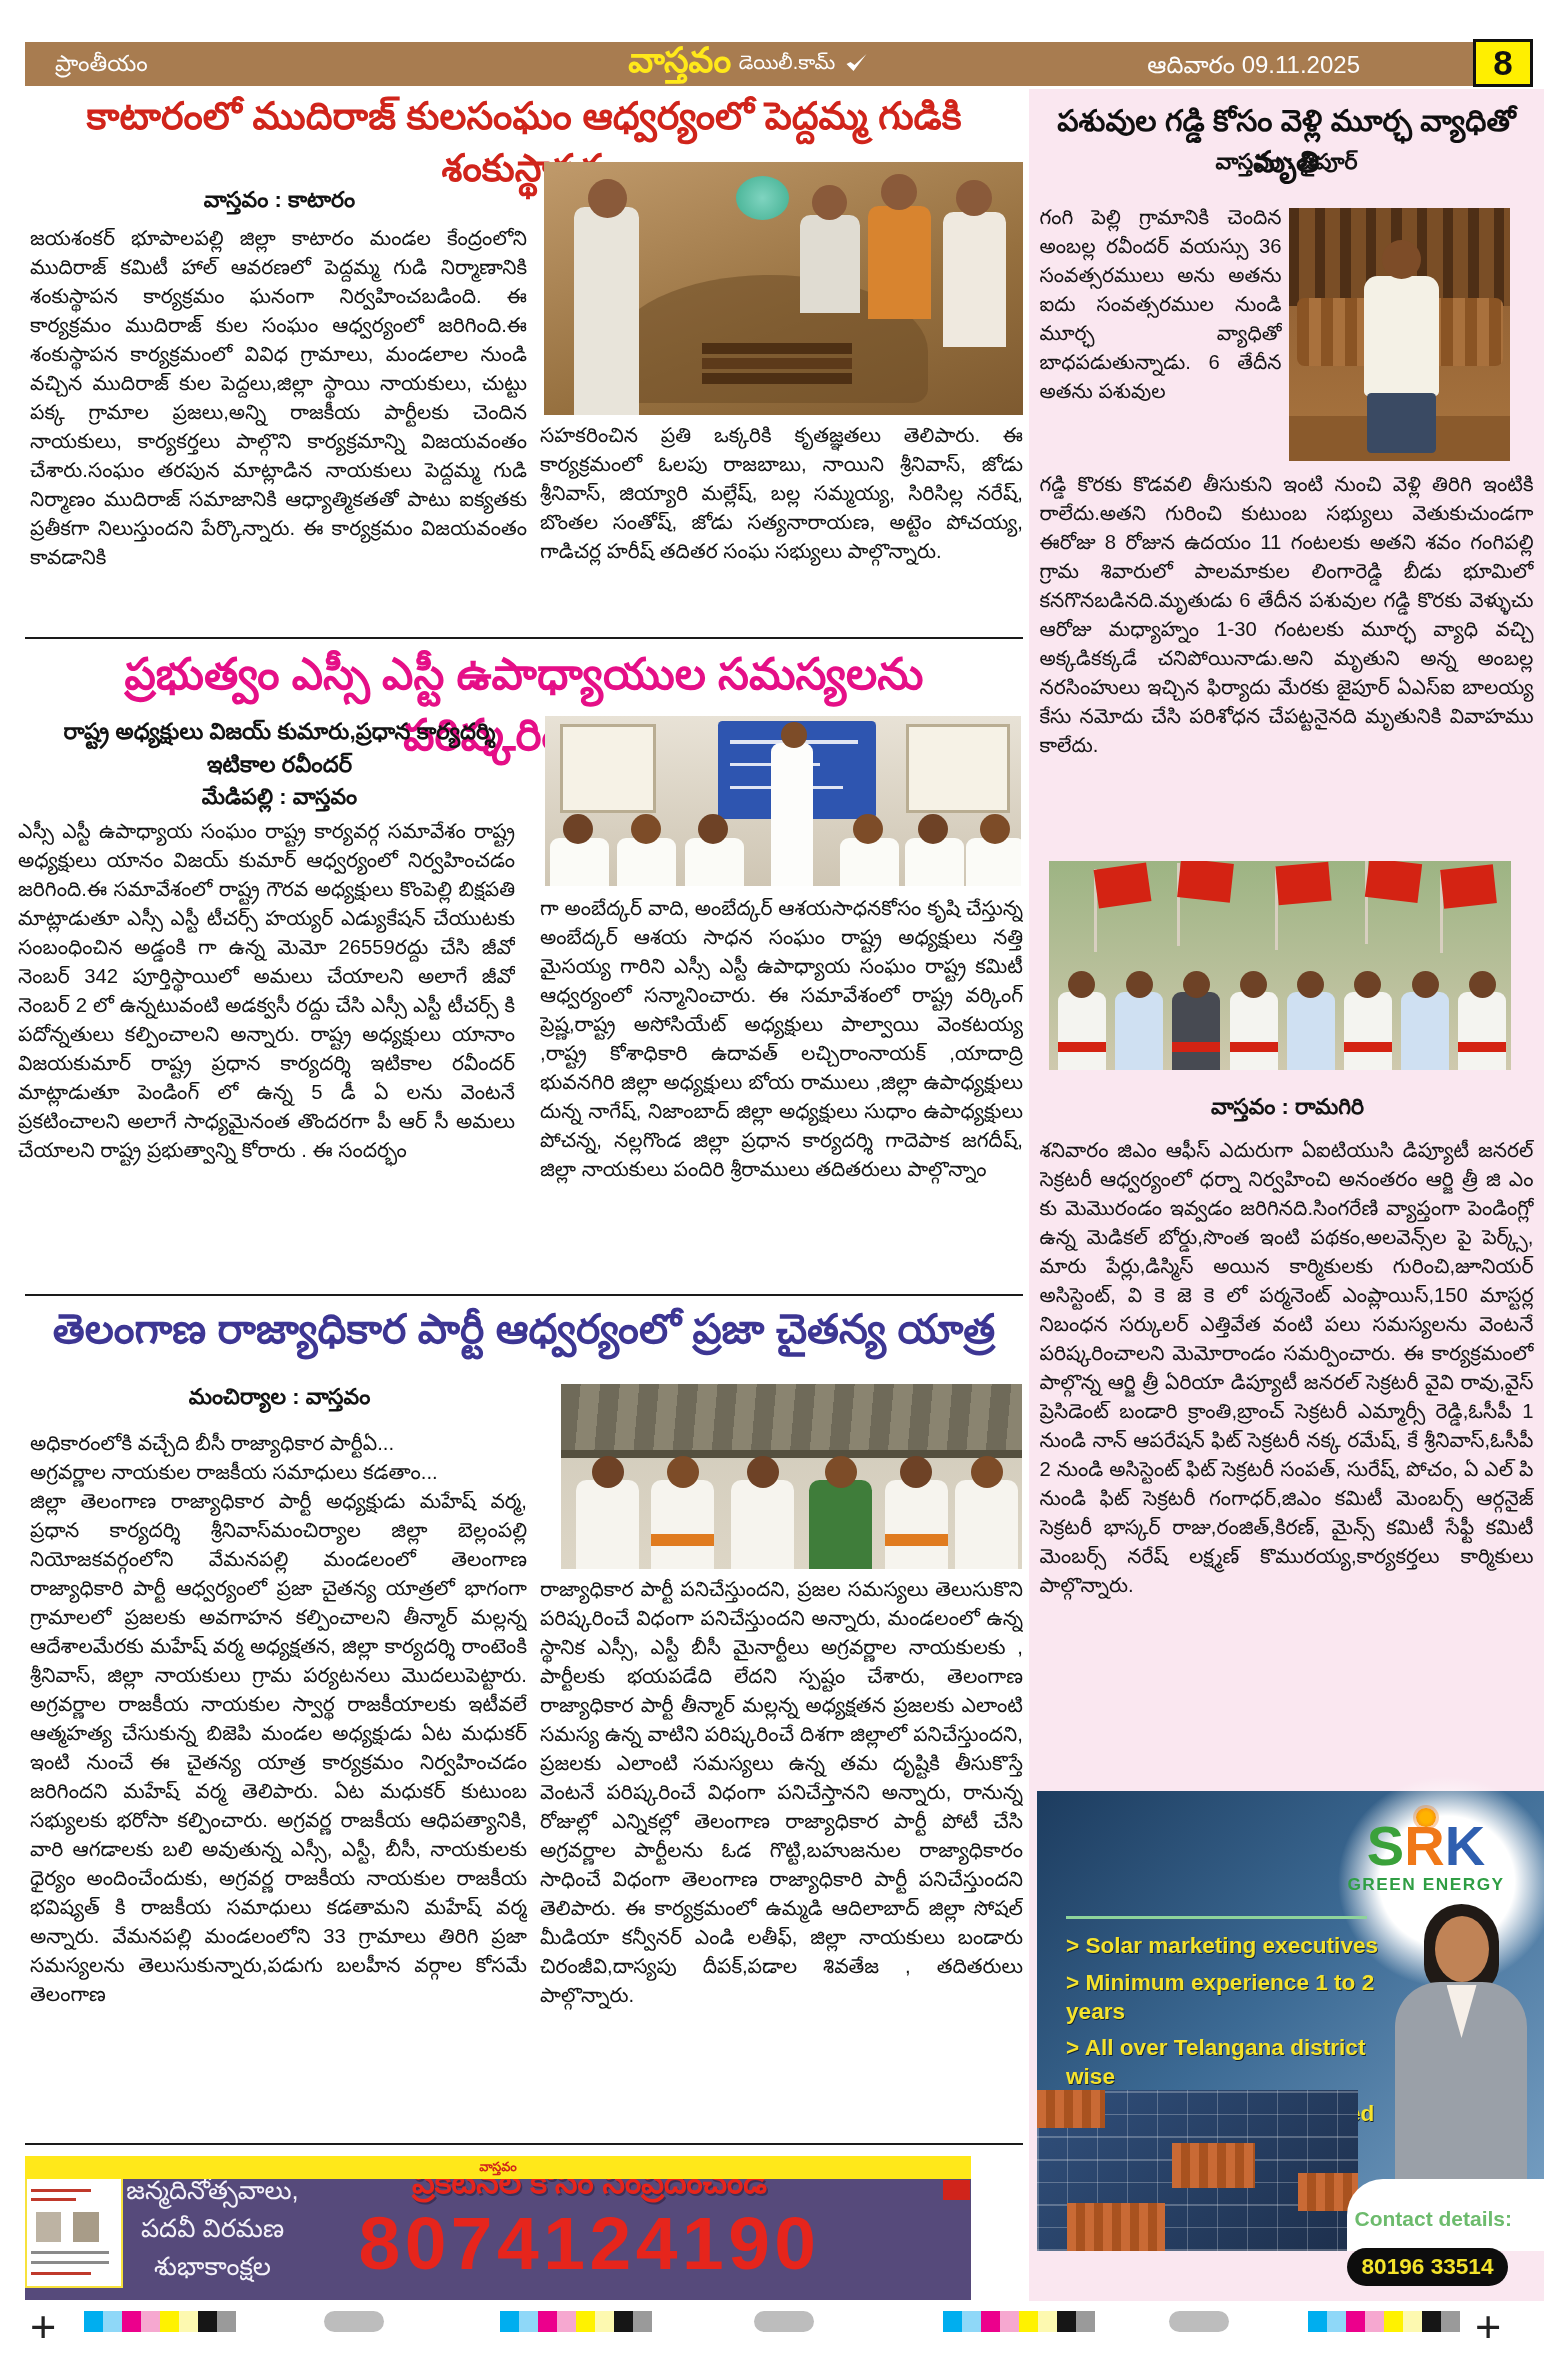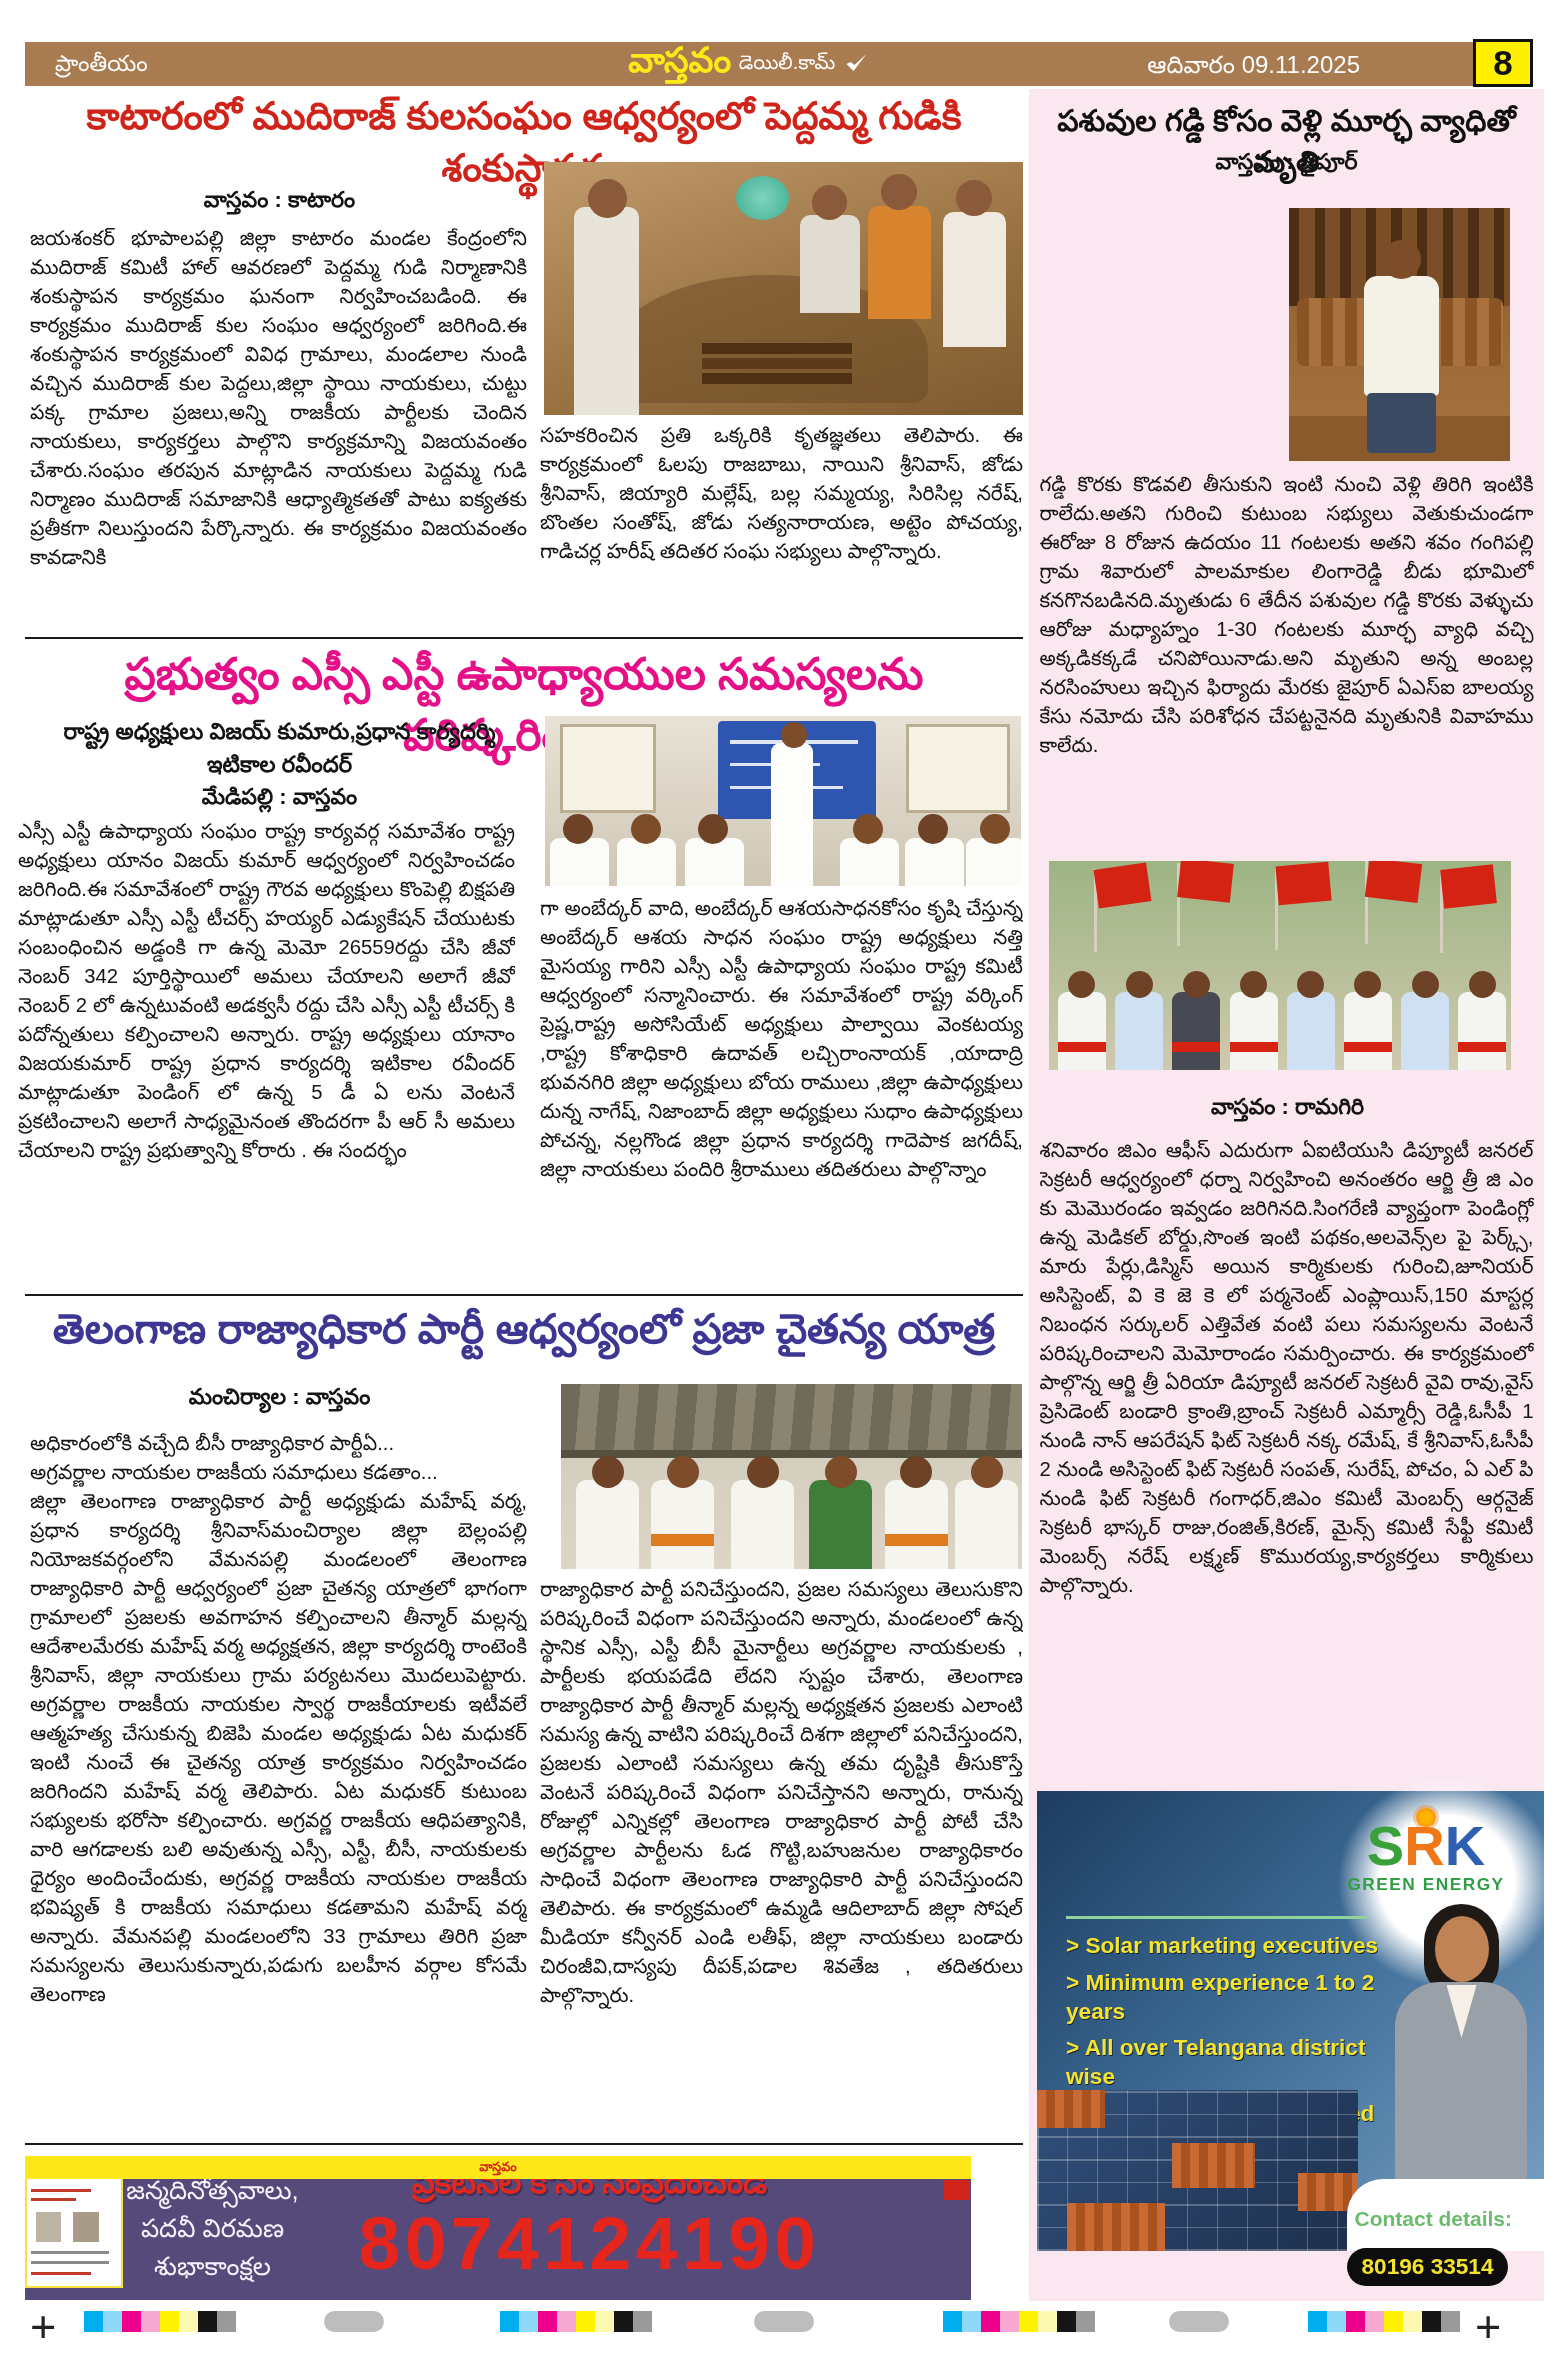--- a/index.html
+++ b/index.html
@@ -242,20 +242,21 @@
     <div class="abs r1-head ctr">పశువుల గడ్డి కోసం వెళ్లి మూర్ఛ వ్యాధితో మృతి</div>
     <div class="abs r1-date dateline ctr">వాస్తవం : జైపూర్</div>
     <div class="photo ph-portrait">
       <div class="grill"></div>
         <div class="bench"></div>
         <div class="seat"></div>
       <div class="man"></div>
         <div class="hd mh"></div>
         <div class="legs"></div>
     </div>
+    <div class="abs r1-beside body-text just">గంగి పెల్లి గ్రామానికి చెందిన అంబల్ల రవీందర్ వయస్సు 36 సంవత్సరములు అను అతను ఐదు సంవత్సరముల నుండి మూర్ఛ వ్యాధితో బాధపడుతున్నాడు. 6 తేదీన అతను పశువుల</div>
     <div class="abs r1-full body-text just">గడ్డి కొరకు కొడవలి తీసుకుని ఇంటి నుంచి వెళ్లి తిరిగి ఇంటికి రాలేదు.అతని గురించి కుటుంబ సభ్యులు వెతుకుచుండగా ఈరోజు 8 రోజున ఉదయం 11 గంటలకు అతని శవం గంగిపల్లి గ్రామ శివారులో పాలమాకుల లింగారెడ్డి బీడు భూమిలో కనగొనబడినది.మృతుడు 6 తేదీన పశువుల గడ్డి కొరకు వెళ్ళుచు ఆరోజు మధ్యాహ్నం 1-30 గంటలకు మూర్ఛ వ్యాధి వచ్చి అక్కడికక్కడే చనిపోయినాడు.అని మృతుని అన్న అంబల్ల నరసింహులు ఇచ్చిన ఫిర్యాదు మేరకు జైపూర్ ఏఎస్ఐ బాలయ్య కేసు నమోదు చేసి పరిశోధన చేపట్టనైనది మృతునికి వివాహము కాలేదు.</div>
 
     <div class="photo ph-aituc">
       <div class="pole" style="left:45px;top:7.5px;"></div>
         <div class="flag" style="left:47px;top:4.5px;transform:rotate(-8deg);"></div>
       <div class="pole" style="left:128px;top:1.5px;"></div>
         <div class="flag" style="left:130px;top:0;transform:rotate(6deg);"></div>
       <div class="pole" style="left:226px;top:6px;"></div>
         <div class="flag" style="left:228px;top:3px;transform:rotate(-5deg);"></div>
       <div class="pole" style="left:316px;top:0;"></div>

